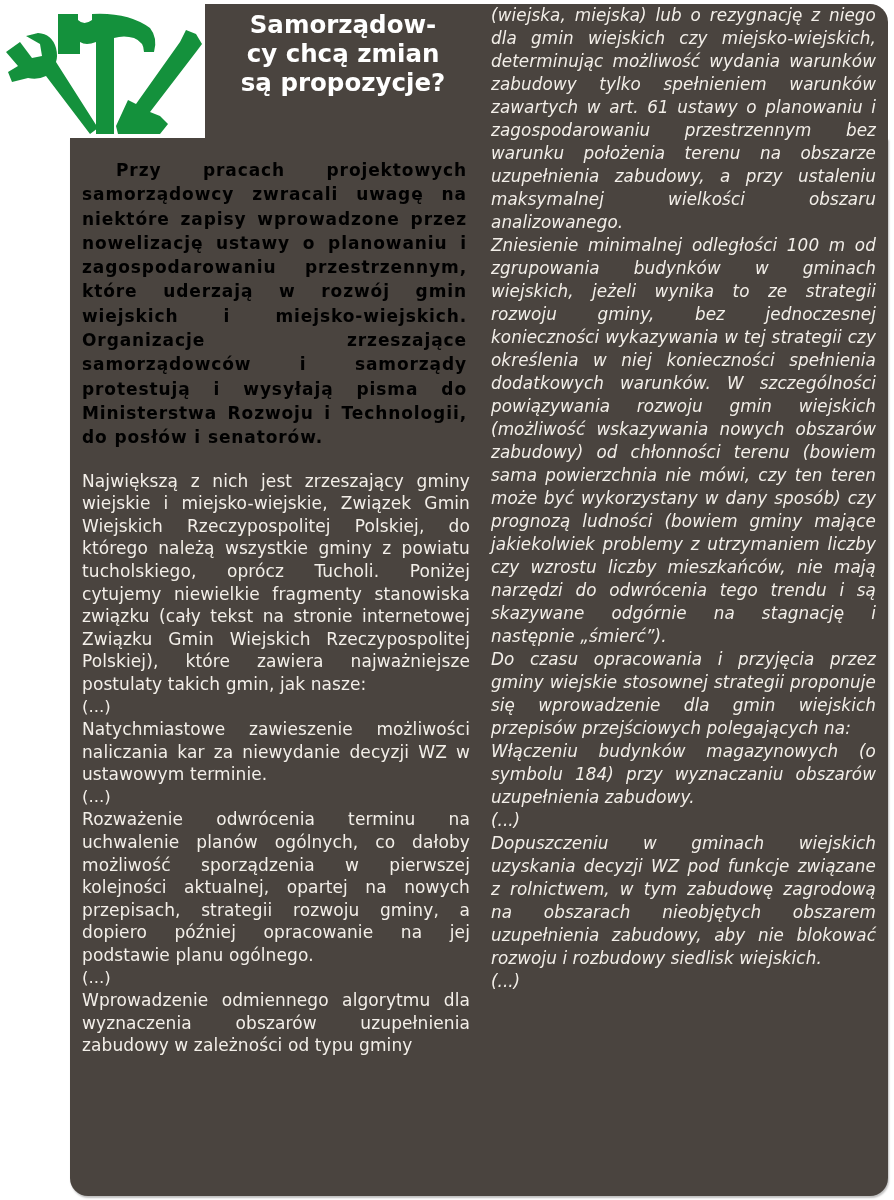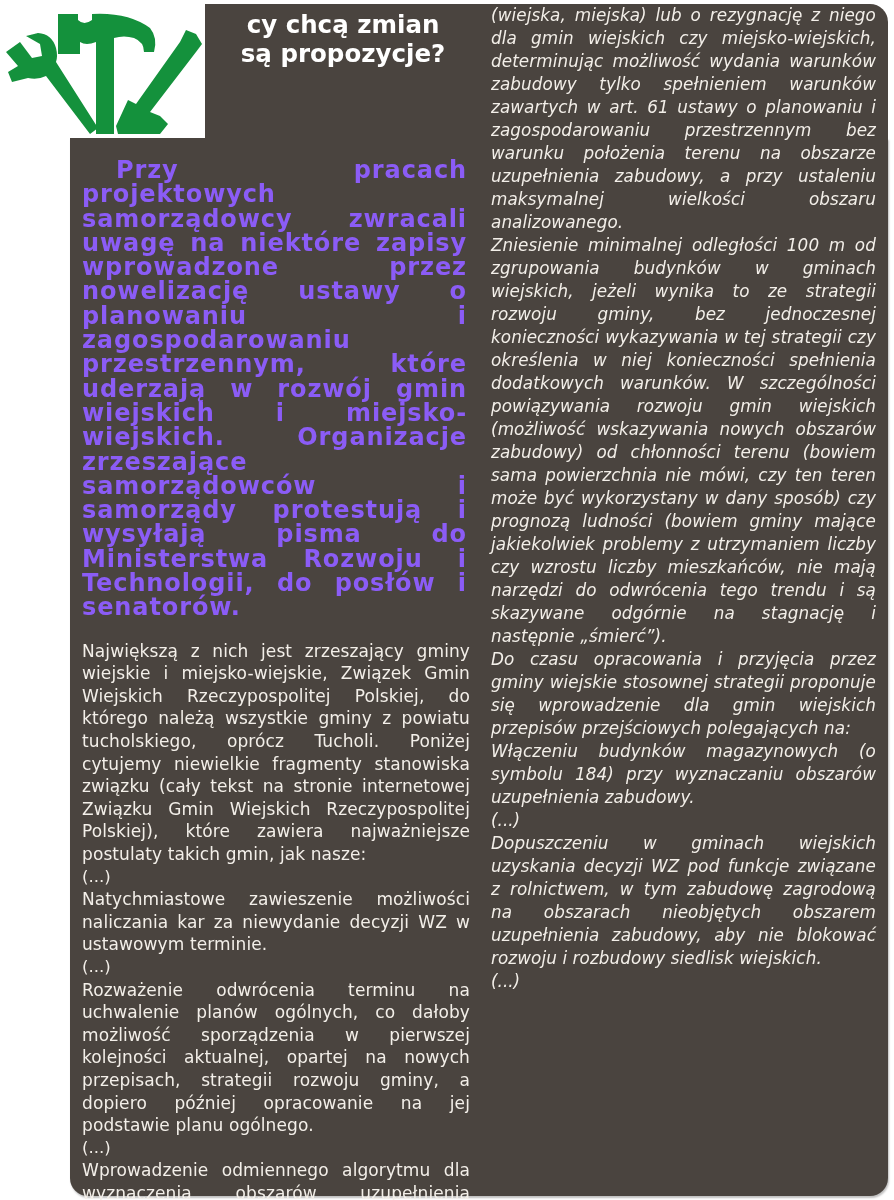--- a/index.html
+++ b/index.html
@@ -10,21 +10,21 @@
   .box-main { position: absolute; left: 70px; top: 138px; width: 818px; height: 1058px;
               background: #4a443f; border-bottom-left-radius: 18px; border-bottom-right-radius: 18px;
               box-shadow: 1px 2px 2px rgba(0,0,0,0.25); }
   .logo { position: absolute; left: 0; top: 0; width: 205px; height: 140px; }
   .title { position: absolute; left: 212px; top: 10px; width: 262px; text-align: center;
            color: #ffffff; font-weight: bold; font-size: 24.5px; line-height: 29px; }
   .title span { display: block; }
   .col { position: absolute; color: #f3efe9; }
   .col-left { left: 82px; top: 158px; width: 388px; }
   .col-right { left: 491px; top: 4px; width: 385px; font-style: italic; }
-  .lead { font-weight: bold; font-size: 24px; line-height: 24.3px; color: #8b5cf6;
+  .lead { font-weight: bold; font-size: 17px; line-height: 24.3px; color: #000000;
           text-align: justify; letter-spacing: 0.9px; margin: 0 3px 20px 0; }
   .lead .first { padding-left: 34px; }
   .para { font-size: 17px; line-height: 22.6px; text-align: justify; margin: 0; letter-spacing: 0.1px; }
   .ellipsis { font-size: 16.6px; line-height: 22.6px; margin: 0; }
   .col-right .para, .col-right .ellipsis { font-size: 16.8px; line-height: 23px; }
 </style>
 </head>
 <body>
 
 <div class="box-top"></div>
@@ -35,20 +35,21 @@
 
     <path d="M6,52 L20,42 L32,58 L42,56 L40,44 L26,36 L38,33 Q52,34 56,48 Q58,56 56,62 L98,128 L90,134 L46,76 Q38,80 28,78 L12,82 L8,72 L18,66 Z"></path>
 
     <path d="M58,14 L78,14 L78,20 Q84,26 92,20 L92,14 Q128,12 150,28 Q158,38 154,52 L144,52 Q144,42 134,38 Q124,35 114,38 L114,134 L96,134 L96,42 Q86,46 80,42 L80,54 L58,54 Z"></path>
 
     <path d="M186,30 L196,34 L202,44 L196,52 L150,112 L160,116 L168,124 L160,134 L118,134 L116,126 L128,100 L136,104 L180,42 Z"></path>
   </g>
 </svg>
 
 <div class="title">
+  <span>Samorządow-</span>
   <span>cy chcą zmian</span>
   <span>są propozycje?</span>
 </div>
 
 <div class="col col-left">
   <p class="lead"><span class="first">Przy pracach projektowych samorządowcy zwracali uwagę na niektóre zapisy wprowadzone przez nowelizację ustawy o planowaniu i zagospodarowaniu przestrzennym, które uderzają w rozwój gmin wiejskich i miejsko-wiejskich. Organizacje zrzeszające samorządowców i samorządy protestują i wysyłają pisma do Ministerstwa Rozwoju i Technologii, do posłów i senatorów.</span></p>
   <p class="para">Największą z nich jest zrzeszający gminy wiejskie i miejsko-wiejskie, Związek Gmin Wiejskich Rzeczypospolitej Polskiej, do którego należą wszystkie gminy z powiatu tucholskiego, oprócz Tucholi. Poniżej cytujemy niewielkie fragmenty stanowiska związku (cały tekst na stronie internetowej Związku Gmin Wiejskich Rzeczypospolitej Polskiej), które zawiera najważniejsze postulaty takich gmin, jak nasze:</p>
   <p class="ellipsis">(...)</p>
   <p class="para">Natychmiastowe zawieszenie możliwości naliczania kar za niewydanie decyzji WZ w ustawowym terminie.</p>
   <p class="ellipsis">(...)</p>

